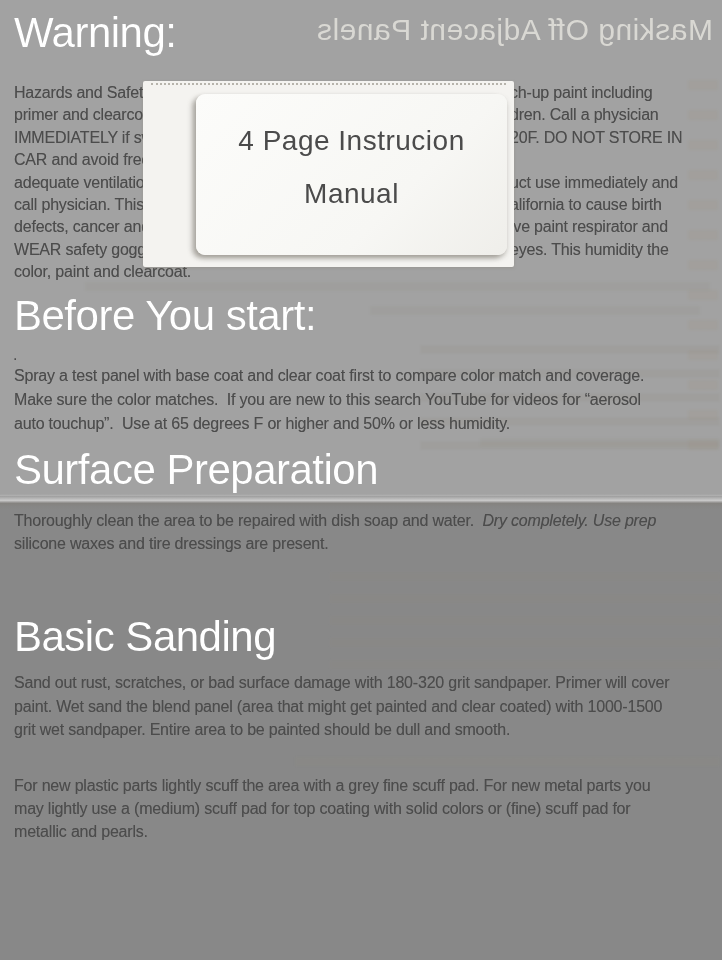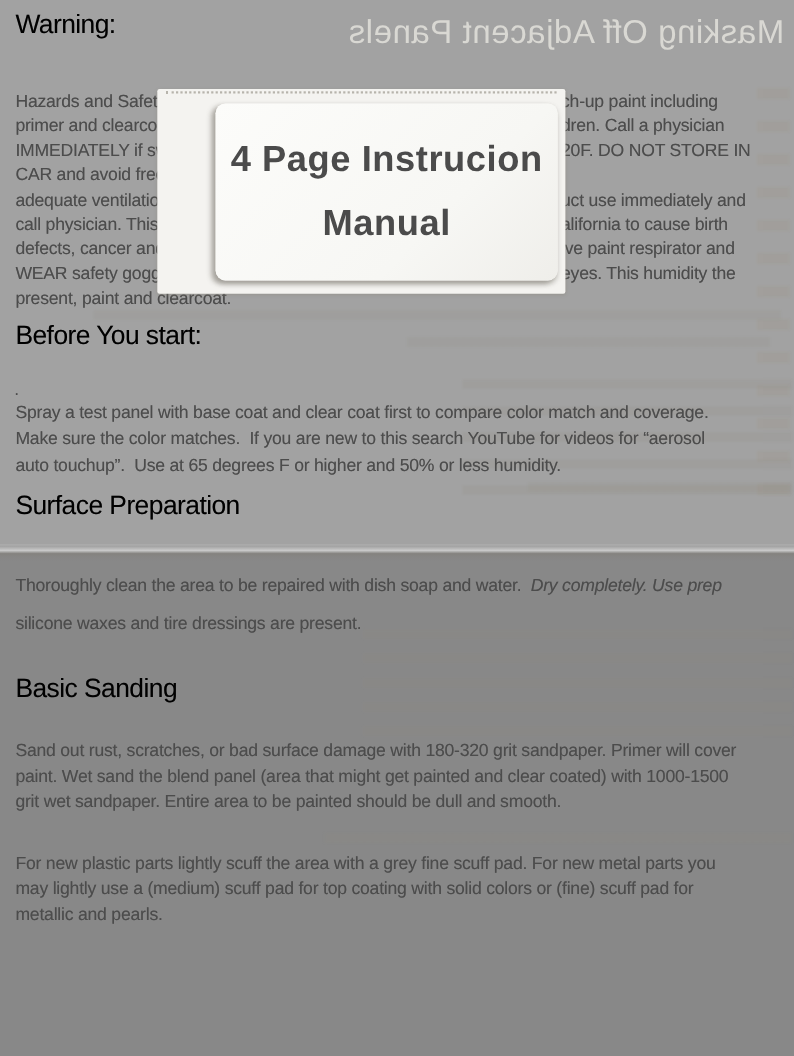--- a/index.html
+++ b/index.html
@@ -20,46 +20,46 @@
       rgba(124,118,107,0.30) 58%, rgba(124,118,107,0.10) 78%, rgba(0,0,0,0) 100%);}
   
   .bleed{position:absolute; z-index:1; filter:blur(1px); opacity:.85;
     background:repeating-linear-gradient(180deg,
       rgba(146,140,128,0.17) 0px, rgba(146,140,128,0.17) 9px,
       rgba(0,0,0,0) 9px, rgba(0,0,0,0) 23px);}
   .bleed-title{position:absolute; left:353px; top:13px; width:360px; z-index:1;
     font-size:30px; color:#d9d8d3; letter-spacing:0.5px; white-space:nowrap;
     transform:scaleX(-1); filter:blur(0.7px);}
   
-  .h{position:absolute; left:14px; z-index:2; font-size:24px; letter-spacing:-0.5px;
-    color:#000000; white-space:pre; text-shadow:0 0 0.6px rgba(62,62,62,0.5);}
+  .h{position:absolute; left:14px; z-index:2; font-size:42px; letter-spacing:-0.5px;
+    color:#ffffff; white-space:pre; text-shadow:0 0 0.6px rgba(62,62,62,0.5);}
   
   .para{position:absolute; left:14px; z-index:2; font-size:16px; letter-spacing:-0.2px;
     color:#4c4c4c; text-shadow:0 0 0.5px rgba(76,76,76,0.45);}
   .para .tline{white-space:pre;}
   .it{font-style:italic;}
   #warn-para .tline{position:relative; height:22.4px; line-height:22.4px;}
   #warn-para .frag-l{position:absolute; left:0; top:0; max-width:178px; overflow:hidden; white-space:pre;}
   #warn-para .frag-r{position:absolute; left:496px; top:0; white-space:pre;}
   #before-para .tline{height:24px; line-height:24px;}
-  #surface-para .tline{height:23px; line-height:23px;margin-top:12px;}
+  #surface-para .tline{height:23px; line-height:23px;}
   #sanding-para .tline{height:23.5px; line-height:23.5px;}
   #scuff-para .tline{height:23px; line-height:23px;}
   .stray{position:absolute; left:13px; top:346px; z-index:2; font-size:16px; color:#4c4c4c;}
   
   .liner{position:absolute; left:143px; top:81px; width:371px; height:186px; z-index:3;
     background:#f4f3f0; border-radius:2px;
     box-shadow:0 1px 3px rgba(140,135,125,0.45);}
   .perf{position:absolute; left:8px; top:2px; right:8px; height:0;
     border-top:2px dotted rgba(172,168,160,0.85);}
   .label{position:absolute; left:196px; top:94px; width:311px; height:161px; z-index:4;
     background:linear-gradient(135deg, #fcfcfa 0%, #f7f7f4 65%, #efeeea 100%);
     border-radius:9px;
     box-shadow:-4px 3px 5px rgba(105,100,92,0.45), 0 3px 5px rgba(120,115,105,0.30);}
-  .stk{ text-align:center; font-weight:bold; font-size:33px; color:#4b4b4b;
+  .stk{ text-align:center; font-weight:normal; font-size:28px; color:#4b4b4b;
     letter-spacing:0.5px; white-space:pre;}
   .stk1{padding-top:31px;}
   .stk2{padding-top:21px;}
 </style>
 </head>
 <body>
 
 <div class="page">
 
   <div class="sheet-top"></div>
@@ -78,21 +78,21 @@
   <div class="h" style="top:9px;">Warning:</div>
   <div class="para" id="warn-para" style="top:82px;">
       <div class="tline"><span class="frag-l">Hazards and Safety-VERY h</span><span class="frag-r">ch-up paint including</span></div>
       <div class="tline"><span class="frag-l">primer and clearcoats are c</span><span class="frag-r">dren. Call a physician</span></div>
       <div class="tline"><span class="frag-l">IMMEDIATELY if swallowe</span><span class="frag-r">20F. DO NOT STORE IN</span></div>
       <div class="tline"><span class="frag-l">CAR and avoid freezing. P</span></div>
       <div class="tline"><span class="frag-l">adequate ventilation. If s</span><span class="frag-r">uct use immediately and</span></div>
       <div class="tline"><span class="frag-l">call physician. This produc</span><span class="frag-r">alifornia to cause birth</span></div>
       <div class="tline"><span class="frag-l">defects, cancer and other</span><span class="frag-r">ive paint respirator and</span></div>
       <div class="tline"><span class="frag-l">WEAR safety goggles whe</span><span class="frag-r">eyes. This humidity the</span></div>
-      <div class="tline">present, paint and clearcoat.</div>
+      <div class="tline">color, paint and clearcoat.</div>
     </div>
 
   <div class="liner">
     <div class="perf"></div>
   </div>
   <div class="label">
     <div class="stk stk1">4 Page Instrucion</div>
     <div class="stk stk2">Manual</div>
   </div>
 

